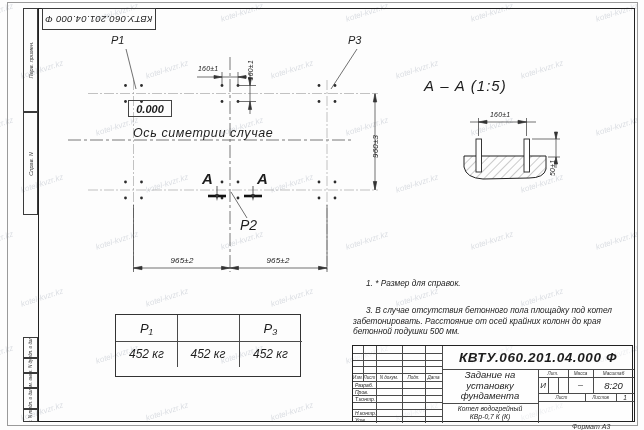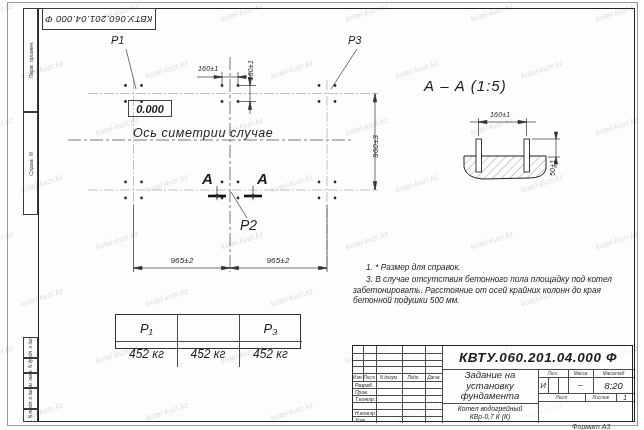--- a/index.html
+++ b/index.html
@@ -11,21 +11,21 @@
   .bx{box-sizing:border-box;border:0.8px solid #3a3a3a;}
   .vl{position:absolute;width:1px;background:#4a4a4a;}
   .hl{position:absolute;height:1px;background:#4a4a4a;}
   .wm{position:absolute;transform:rotate(-18deg);font-size:8px;font-style:italic;
       color:rgba(140,150,165,0.30);white-space:nowrap;pointer-events:none;}
   .rot90{transform:rotate(-90deg);white-space:nowrap;}
   .rot180{transform:rotate(180deg);white-space:nowrap;}
   .dimtxt{font-style:italic;font-size:7px;letter-spacing:.2px;color:#222;white-space:nowrap;}
   .mlabel{font-style:italic;font-size:4.6px;color:#333;}
   .tbl-label{font-style:italic;font-size:5px;color:#222;white-space:nowrap;}
-  p.note{margin:0 0 1px 0;text-indent:13px;line-height:1.3;font-style:italic;}
+  p.note{margin:16px 0 1px 0;text-indent:13px;line-height:1.3;font-style:italic;}
 </style>
 </head>
 <body>
 
 <div id="page">
 
   <div class="abs" style="left:0;top:0;width:644px;height:430px;">
       <span class="wm" style="left: -30px; top: 8px;">kotel-kvzr.kz</span>
       <span class="wm" style="left: 95px; top: 8px;">kotel-kvzr.kz</span>
       <span class="wm" style="left: 220px; top: 8px;">kotel-kvzr.kz</span>
@@ -226,21 +226,21 @@
 
   <span class="abs it" style="left:424px;top:77px;font-size:15px;letter-spacing:1px;">А – А (1:5)</span>
   <span class="abs dimtxt" style="left:490px;top:111px;">160±1</span>
   <span class="abs dimtxt" style="left:549px;top:176px;transform-origin:left top;transform:rotate(-90deg);">50±1</span>
 
   <div class="abs it" style="left:353px;top:262px;width:274px;font-size:8.3px;color:#222;">
     <p class="note">1. * Размер для справок.</p>
     <p class="note">3. В случае отсутствия бетонного пола площадку под котел забетонировать. Расстояние от осей крайних колонн до края бетонной подушки 500 мм.</p>
   </div>
 
-  <div class="abs" style="left:115px;top:314px;width:186px;height:35px;box-sizing:border-box;border:1px solid #333;">
+  <div class="abs" style="left:115px;top:314px;width:186px;height:63px;box-sizing:border-box;border:1px solid #333;">
     <div class="vl" style="left:61px;top:0;height:52px;"></div>
     <div class="vl" style="left:123px;top:0;height:52px;"></div>
     <div class="hl" style="left:0;top:26px;width:186px;"></div>
     <div class="abs ctr it" style="left:0;top:0;width:61px;height:26px;font-size:13px;">P₁</div>
     <div class="abs ctr it" style="left:123px;top:0;width:63px;height:26px;font-size:13px;">P₃</div>
     <div class="abs ctr it" style="left:0;top:26px;width:61px;height:26px;font-size:12px;">452 кг</div>
     <div class="abs ctr it" style="left:61px;top:26px;width:62px;height:26px;font-size:12px;">452 кг</div>
     <div class="abs ctr it" style="left:123px;top:26px;width:63px;height:26px;font-size:12px;">452 кг</div>
   </div>
 

